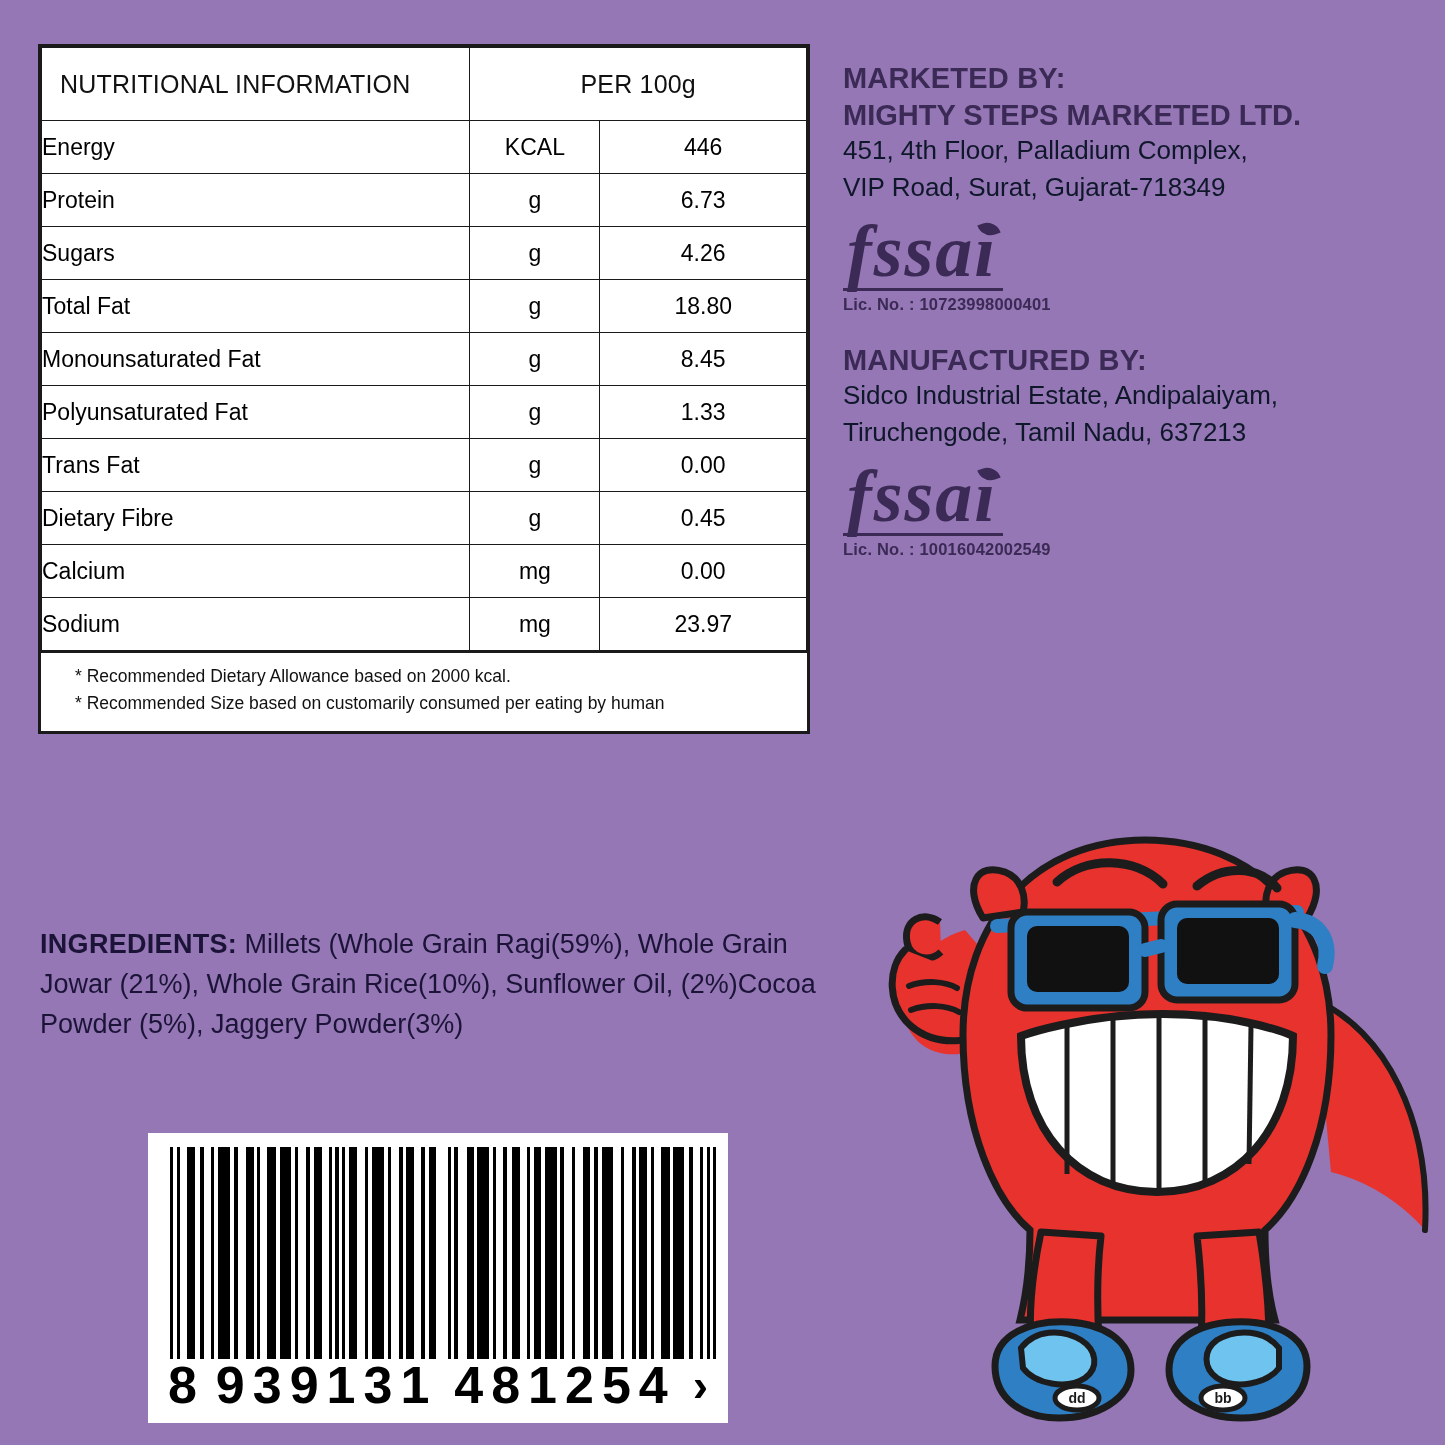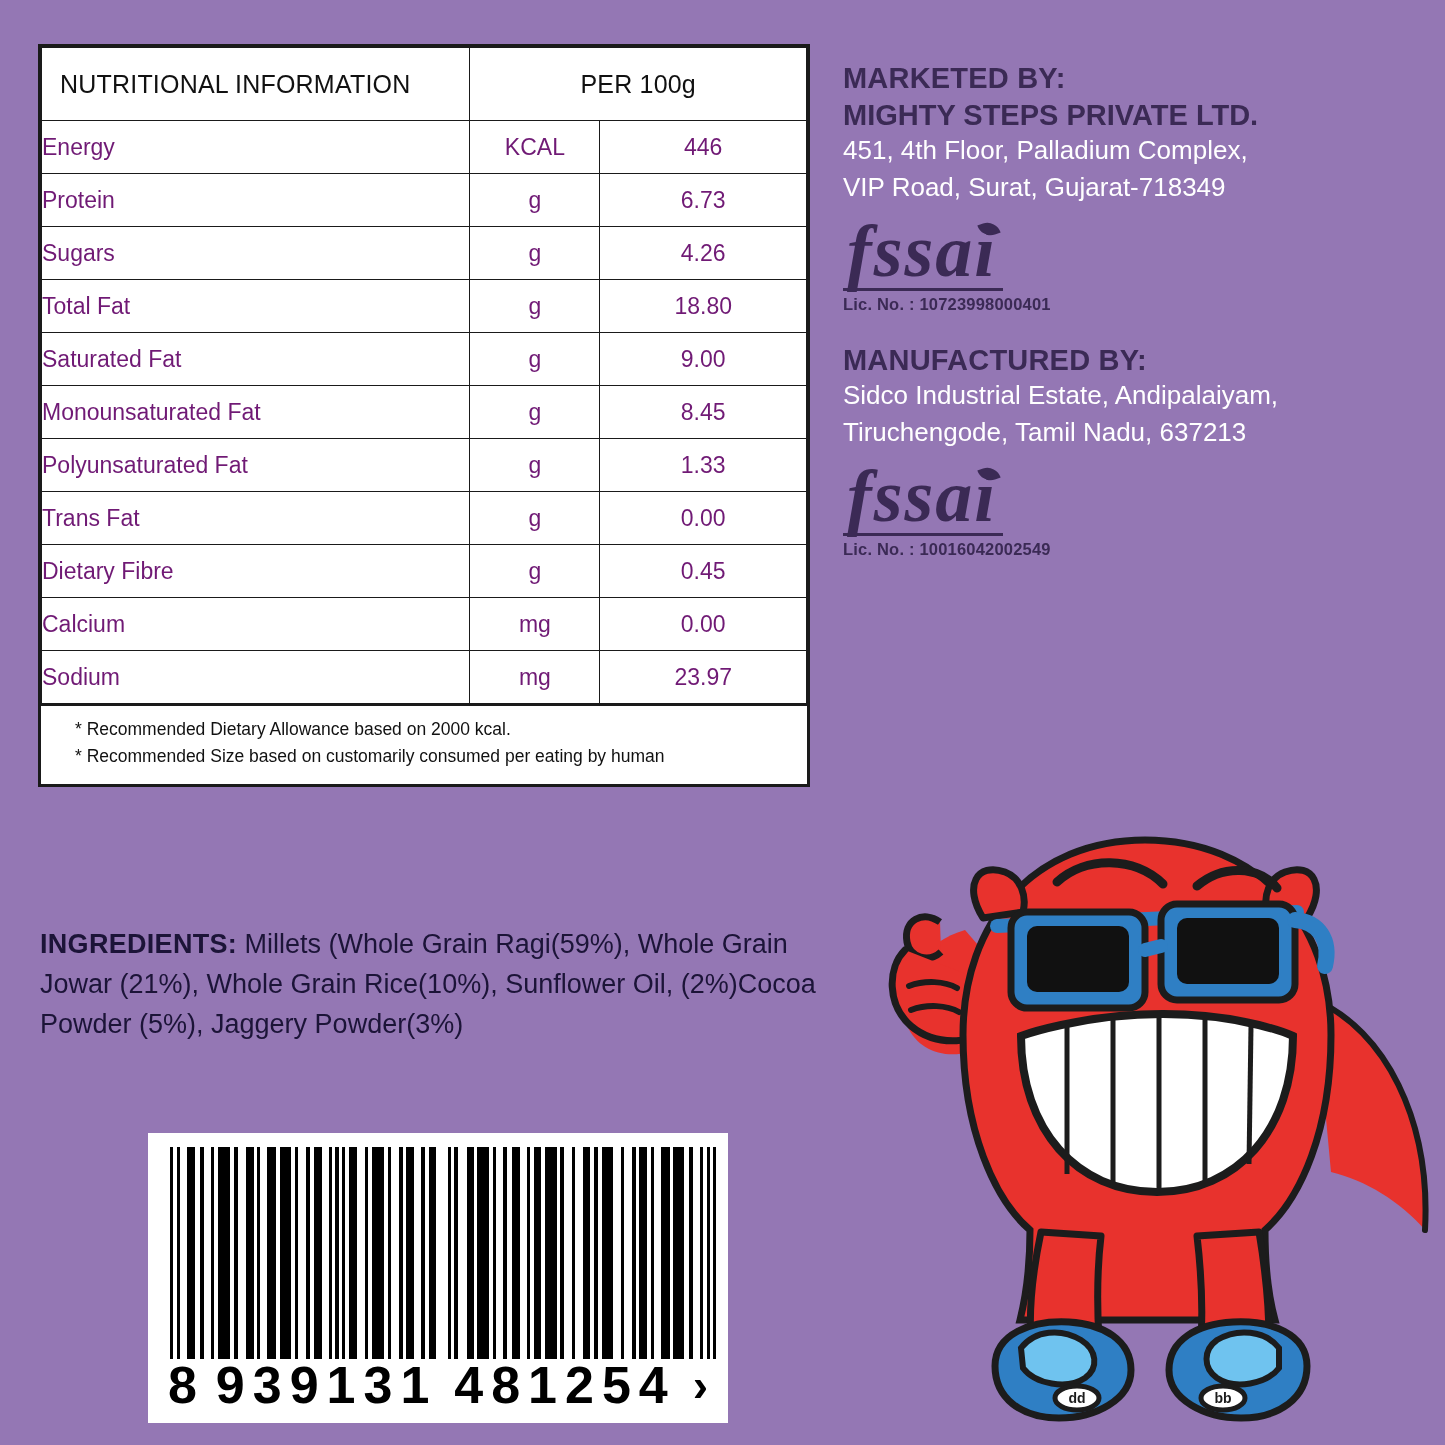--- a/index.html
+++ b/index.html
@@ -53,21 +53,21 @@
   }
   .n-head .h-title { padding-left: 18px; text-align: left; }
   .n-head .h-per { text-align: center; }
   .col-name { width: 56%; }
   .col-unit { width: 17%; }
   .col-val  { width: 27%; }
 
   table.nutri tbody td {
     height: 52px;
     font-size: 23px;
-    color: #701a75;
+    color: #000000;
   }
   td.c-name { padding-left: 32px; text-align: left; border-left: none; }
   td.c-unit { text-align: center; }
   td.c-val  { text-align: center; border-right: none; }
 
   tbody tr:last-child td { border-bottom: none; }
 
   .notes {
     border-top: 3px solid #1a1a1a;
     padding: 10px 0 14px 34px;
@@ -142,21 +142,21 @@
   }
   .blk-strong {
     font-size: 29px;
     font-weight: bold;
     margin-top: 4px;
     color: #3b2a55;
   }
   .blk-line {
     font-size: 26px;
     line-height: 1.42;
-    color: #ffffff;
+    color: #0f172a;
   }
   .fssai {
     margin-top: 10px;
   }
   .fssai-logo {
     font-family: "Liberation Serif", serif;
     font-style: italic;
     font-size: 74px;
     font-weight: bold;
     letter-spacing: 2px;
@@ -228,25 +228,20 @@
           <td class="c-name">Sugars</td>
           <td class="c-unit">g</td>
           <td class="c-val">4.26</td>
         </tr>
         <tr>
           <td class="c-name">Total Fat</td>
           <td class="c-unit">g</td>
           <td class="c-val">18.80</td>
         </tr>
         <tr>
-          <td class="c-name">Saturated Fat</td>
-          <td class="c-unit">g</td>
-          <td class="c-val">9.00</td>
-        </tr>
-        <tr>
           <td class="c-name">Monounsaturated Fat</td>
           <td class="c-unit">g</td>
           <td class="c-val">8.45</td>
         </tr>
         <tr>
           <td class="c-name">Polyunsaturated Fat</td>
           <td class="c-unit">g</td>
           <td class="c-val">1.33</td>
         </tr>
         <tr>
@@ -387,21 +382,21 @@
       <span>8</span>
       <span class="grp">939131</span>
       <span class="grp">481254</span>
       <span class="arrow">›</span>
     </div>
   </div>
 
   <div class="right-col">
     <div>
       <div class="blk-title">MARKETED BY:</div>
-      <div class="blk-strong">MIGHTY STEPS PRIVATE LTD.</div>
+      <div class="blk-strong">MIGHTY STEPS MARKETED LTD.</div>
       <div class="blk-line">451, 4th Floor, Palladium Complex,</div>
       <div class="blk-line">VIP Road, Surat, Gujarat-718349</div>
       <div class="fssai">
         <div class="fssai-logo">
           <span>fssai</span>
           <span class="fssai-leaf"></span>
         </div>
         <div class="lic">Lic. No. : 10723998000401</div>
       </div>
     </div>

